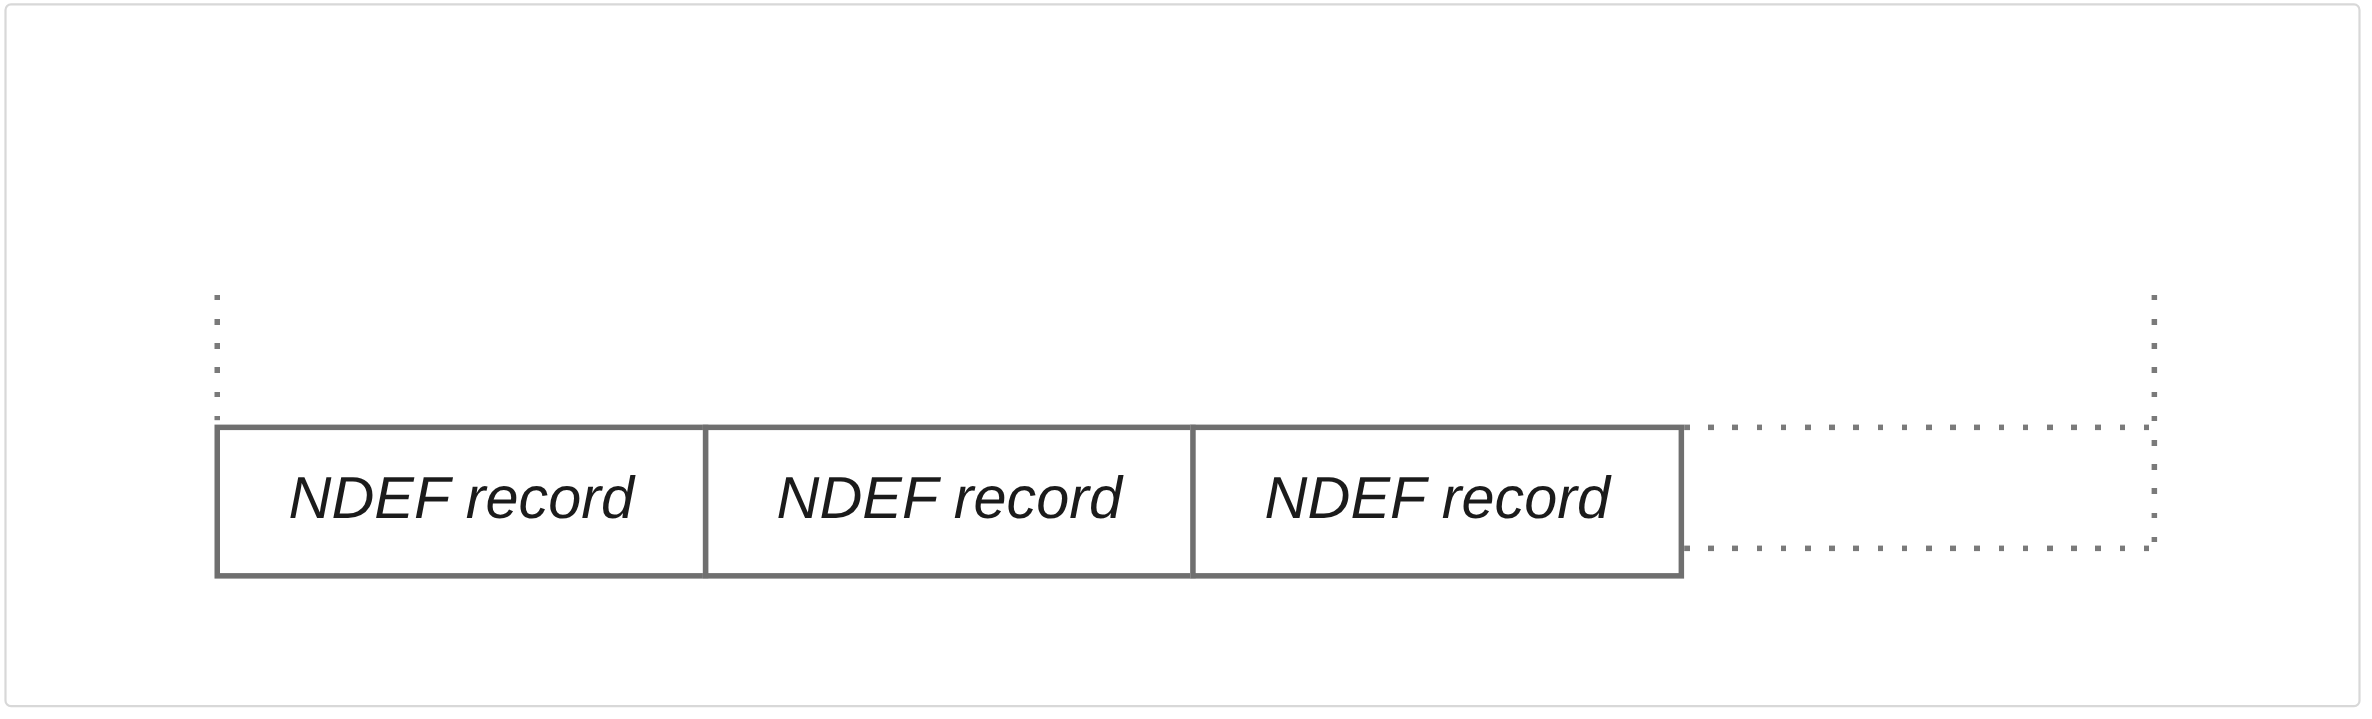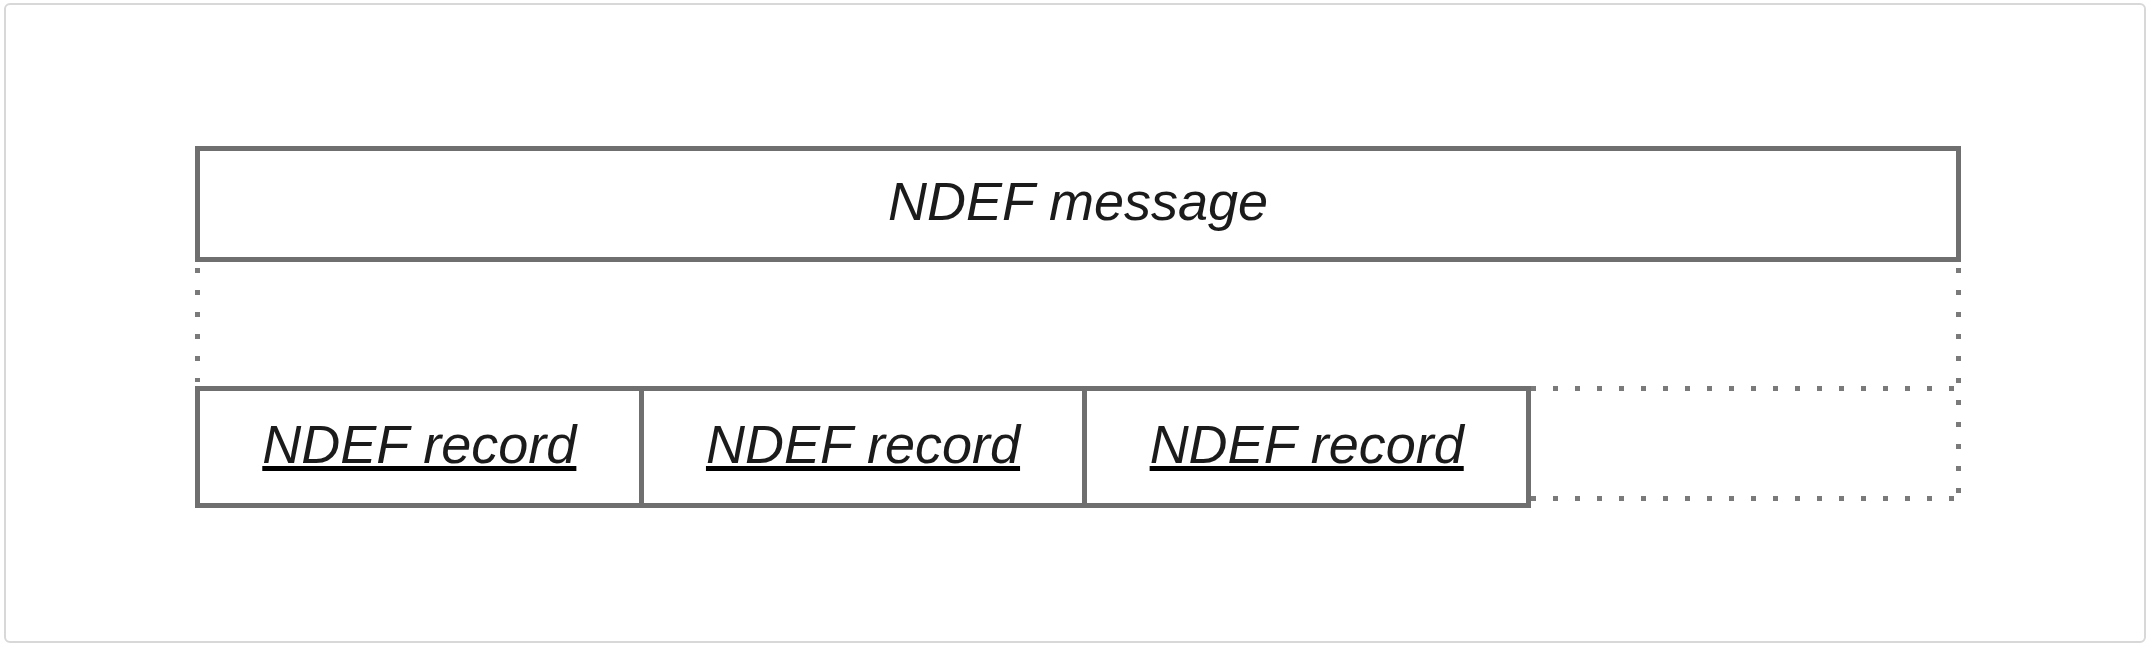--- a/index.html
+++ b/index.html
@@ -41,23 +41,22 @@
     left: 195px;
     top: 146px;
     width: 1766px;
     height: 116px;
   }
   .record-row {
     position: absolute;
     left: 195px;
     top: 386px;
     width: 1336px;
-    height: 122px;
+    height: 140px;
     display: flex;
-    text-decoration: underline;
   }
   .record-box { flex: 1 1 0; }
   .record-box + .record-box { margin-left: -5px; } 
 
   .diagram-label {
     font-style: italic;
     font-size: 54px;
     line-height: 1;
     color: var(--text, #1b1b1b);
     white-space: nowrap;
@@ -86,23 +85,20 @@
   .dot-h.top    { left: 1531px; top: 386px; width: 426px; }
   .dot-h.bottom { left: 1531px; top: 496px; width: 426px; }
 </style>
 </head>
 <body>
 
 <div class="canvas">
 
   <div class="frame"></div>
 
-  <div class="box msg-box">
-    <span class="diagram-label">NDEF message</span>
-  </div>
 
   <div class="dot-v left"></div>
   <div class="dot-v right"></div>
   <div class="dot-h top"></div>
   <div class="dot-h bottom"></div>
 
   <div class="record-row">
     <div class="box record-box">
       <span class="diagram-label">NDEF record</span>
     </div>

